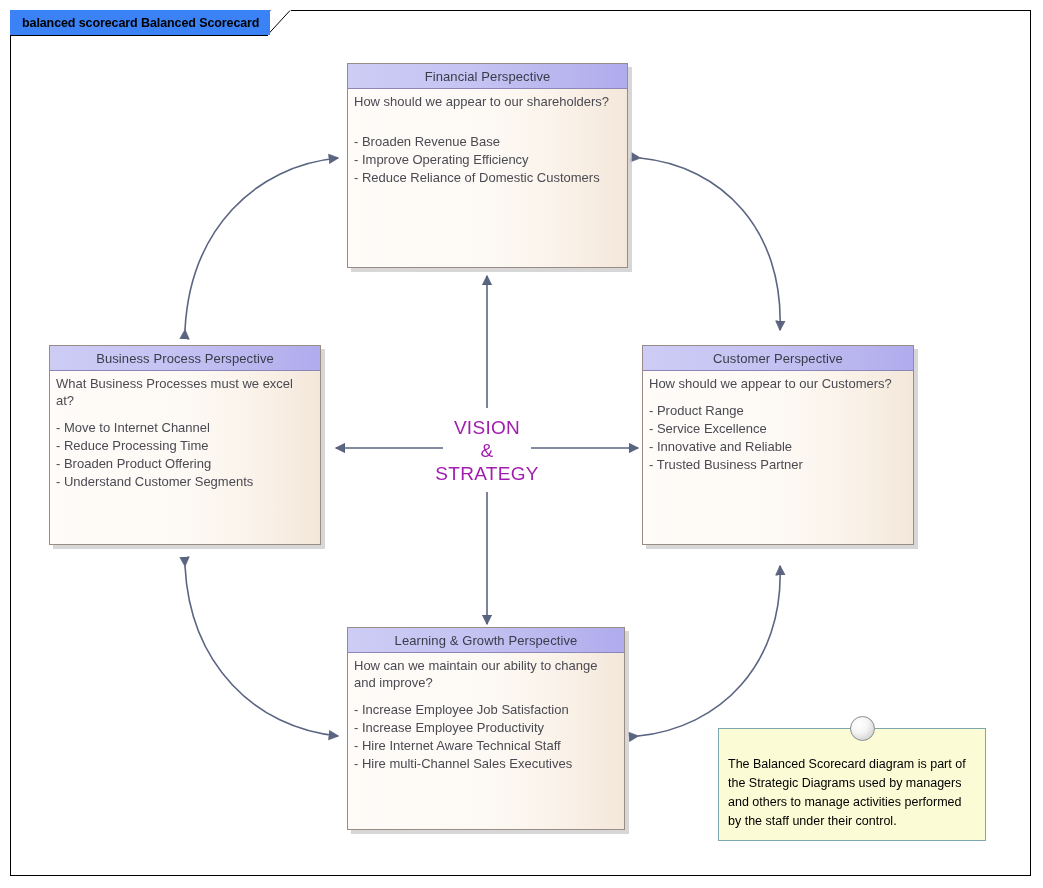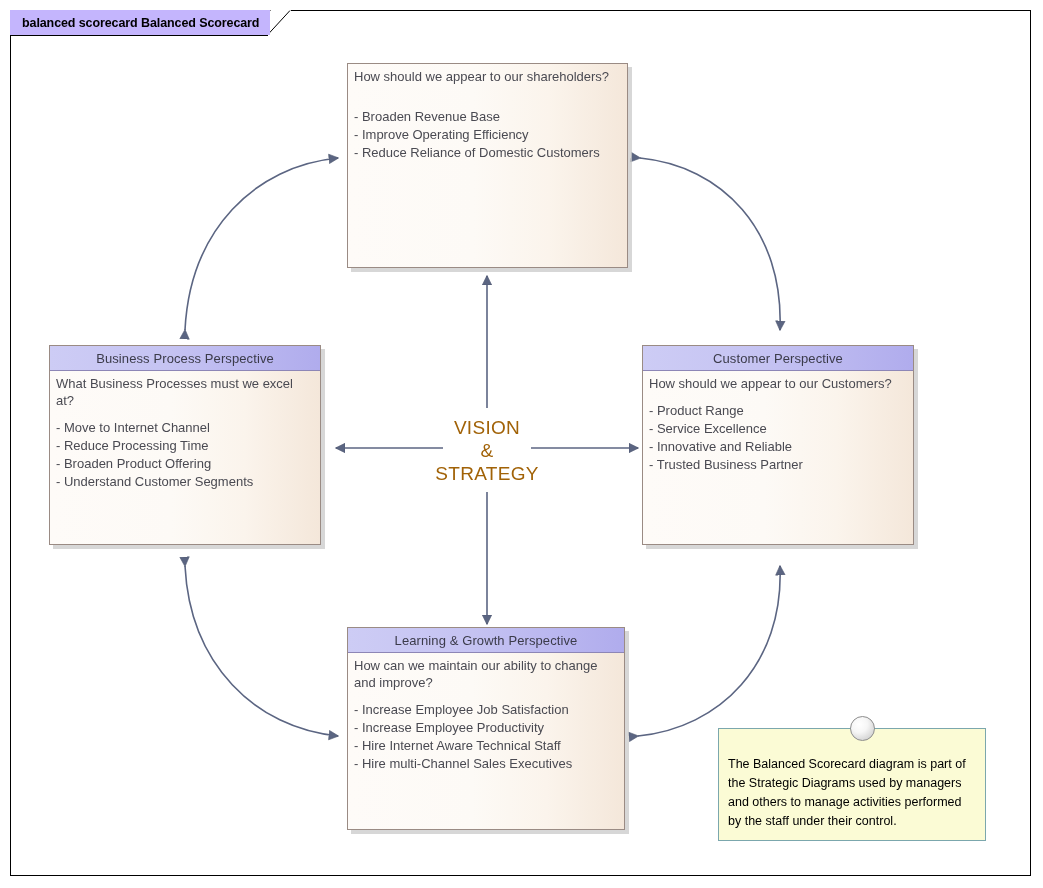--- a/index.html
+++ b/index.html
@@ -40,21 +40,21 @@
     display: flex;
     align-items: center;
     box-sizing: border-box;
   }
   #frame-tab .tab-box {
     position: relative;
     height: 25px;
     padding: 0 10px 0 12px;
     display: flex;
     align-items: center;
-    background: #c4b5fd;
+    background: #3b82f6;
     border-right: 0;
     box-sizing: border-box;
   }
   #frame-tab-label {
     font-size: 12.5px;
     font-weight: bold;
     color: #000000;
     white-space: nowrap;
     letter-spacing: -0.1px;
   }
@@ -137,21 +137,21 @@
   }
   .gap-1 { height: 23px; }
   .gap-2 { height: 10px; }
 
   
   #vision {
     position: absolute;
     z-index: 2;
     text-align: center;
     font-size: 19px;
-    color: #a16207;
+    color: #a21caf;
     line-height: 23px;
     letter-spacing: 0.3px;
     white-space: nowrap;
   }
   #vision .ln { display: block; }
 
   
   #note {
     position: absolute;
     z-index: 3;
@@ -244,20 +244,23 @@
     </g>
 
     <g stroke="#5b6582" stroke-width="1.6" fill="none">
       <path d="M 638 736 C 720 728 784 664 780 566" marker-start="url(#ah)" marker-end="url(#ah)"></path>
     </g>
   </svg>
 
   <div class="pbox" style="left:347px; top:63px; width:281px; height:205px;">
     <div class="shadow"></div>
     <div class="boxinner">
+      <div class="hdr">
+        <span>Financial Perspective</span>
+      </div>
       <div class="body">
         <div class="question">How should we appear to our shareholders?</div>
         <div class="gap-1"></div>
         <ul class="items">
           <li>- Broaden Revenue Base</li>
           <li>- Improve Operating Efficiency</li>
           <li>- Reduce Reliance of Domestic Customers</li>
         </ul>
       </div>
     </div>

